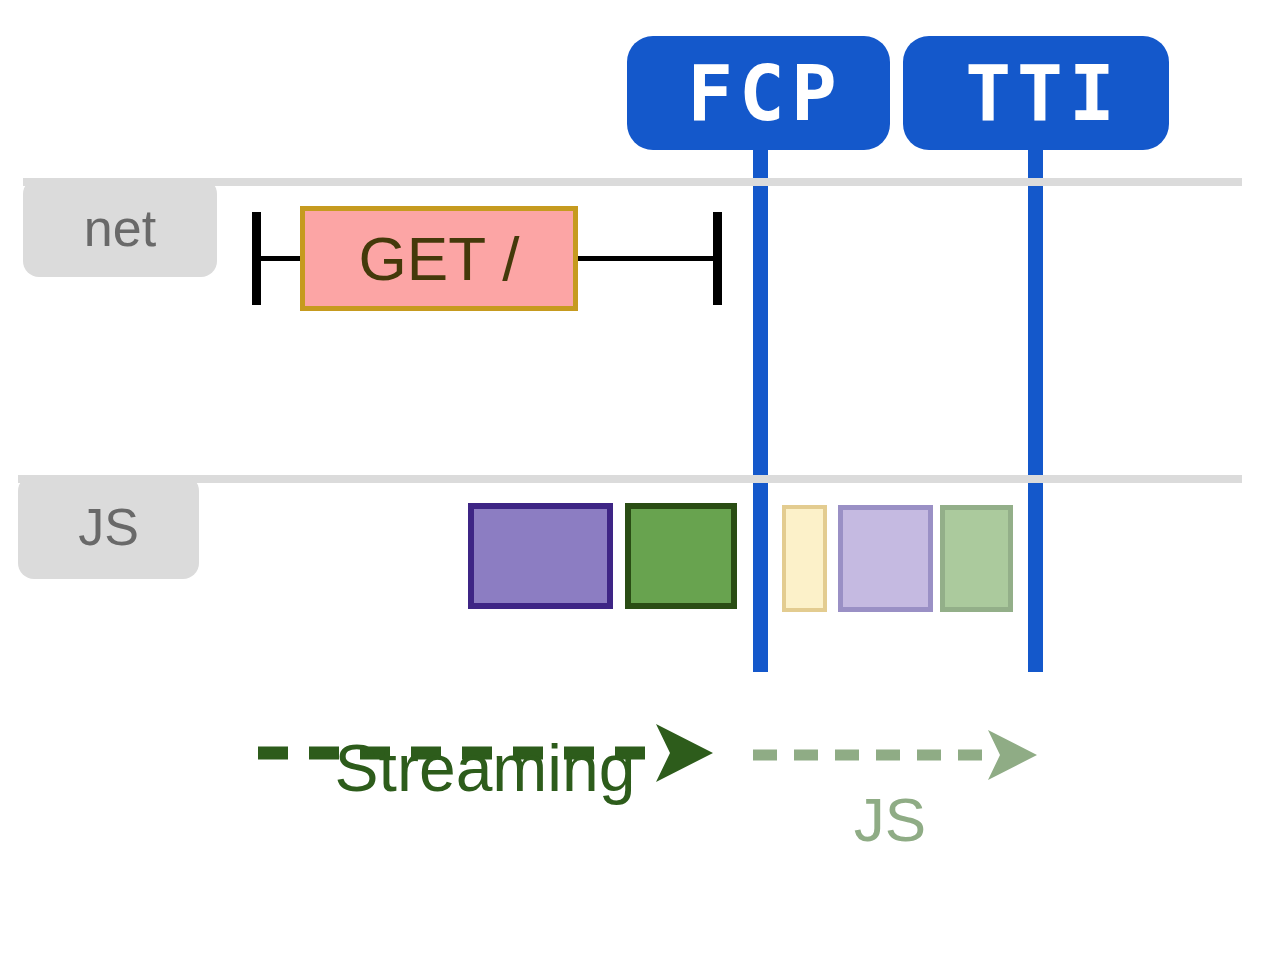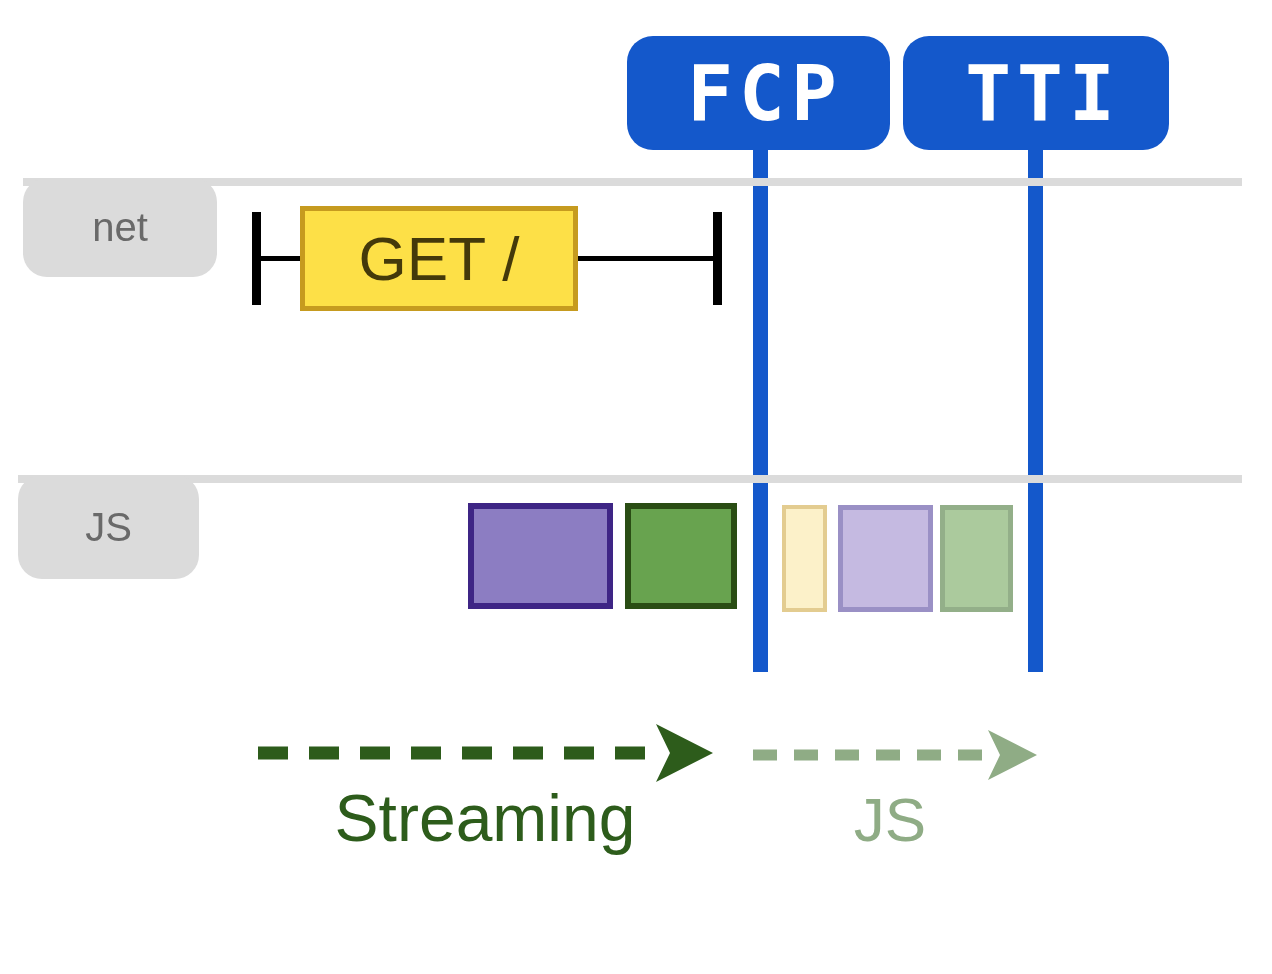--- a/index.html
+++ b/index.html
@@ -20,46 +20,46 @@
   .badge-tti{left:903px;top:36px;width:266px;height:114px;}
   .stem{background:#1458CB;top:148px;width:15px;height:524px;}
   .stem-fcp{left:753px;}
   .stem-tti{left:1028px;}
 
   
   .lane-line{background:#DBDBDB;height:8px;}
   .line-net{left:23px;top:178px;width:1219px;}
   .line-js{left:18px;top:475px;width:1224px;}
   .lane-tab{
-    background:#DBDBDB;border-radius:24px;color:#696969;
-    display:flex;align-items:center;justify-content:center;font-size:40px;text-align:right;
+    background:#DBDBDB;border-radius:16px;color:#696969;
+    display:flex;align-items:center;justify-content:center;font-size:52px;text-align:right;
   }
   .tab-net{left:23px;top:178px;width:194px;height:99px;}
   .tab-js{left:18px;top:475px;width:181px;height:104px;}
 
   
   .whisker-line{left:256px;top:256px;width:462px;height:5px;background:#000000;}
   .whisker-tick{top:212px;width:9px;height:93px;background:#000000;}
   .tick-left{left:252px;}
   .tick-right{left:713px;}
   .request-box{
     left:300px;top:206px;width:278px;height:105px;
-    background:#fde047;border:5px solid #C69B1F;color:#44390A;
+    background:#fca5a5;border:5px solid #C69B1F;color:#44390A;
     display:flex;align-items:center;justify-content:center;font-size:62px;
   }
 
   
   .js-block{position:absolute;box-sizing:border-box;}
 
   
   .arrow-svg{overflow:visible;}
   .streaming-svg{left:250px;top:720px;}
   .jsopt-svg{left:748px;top:726px;}
   .streaming-label{
-    left:240px;top:780px;width:490px;text-align:center;
+    left:240px;top:730px;width:490px;text-align:center;
     font-size:66px;font-weight:500;color:#2D5C1B;
   }
   .jsopt-label{
     left:740px;top:782px;width:300px;text-align:center;
     font-size:62px;color:#8FAC85;line-height:76px;
   }
 </style>
 </head>
 <body>
 

